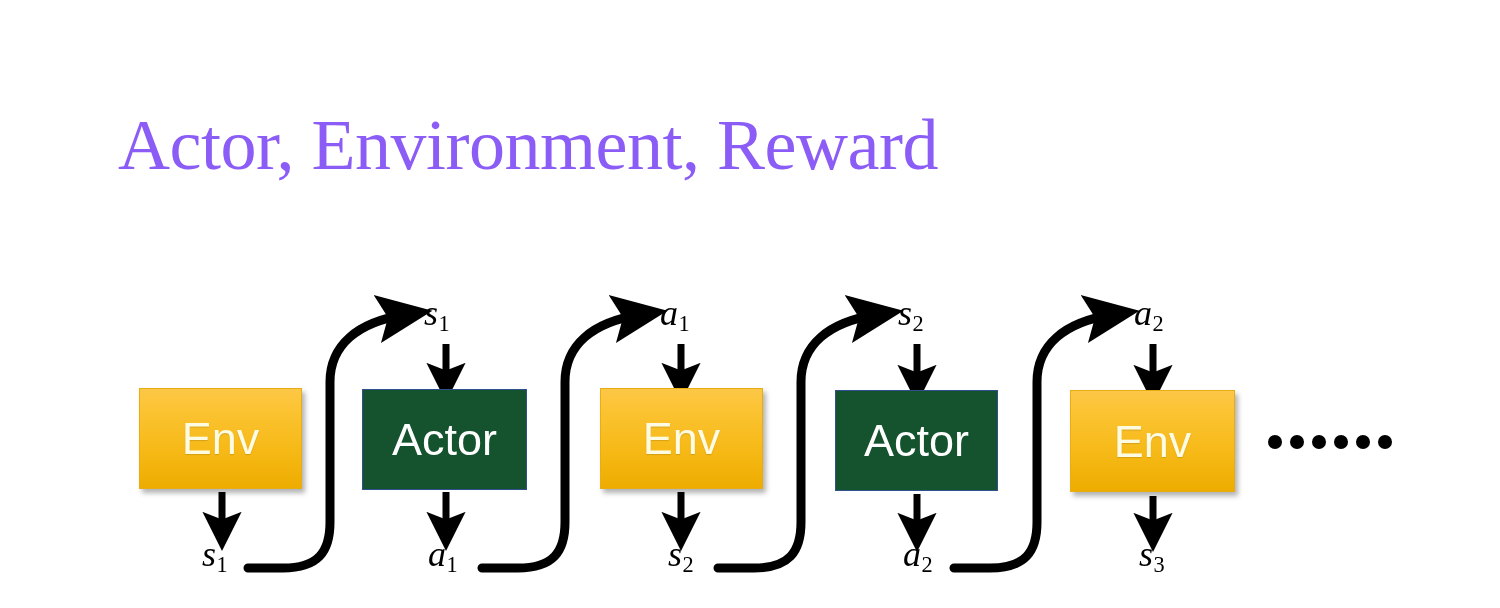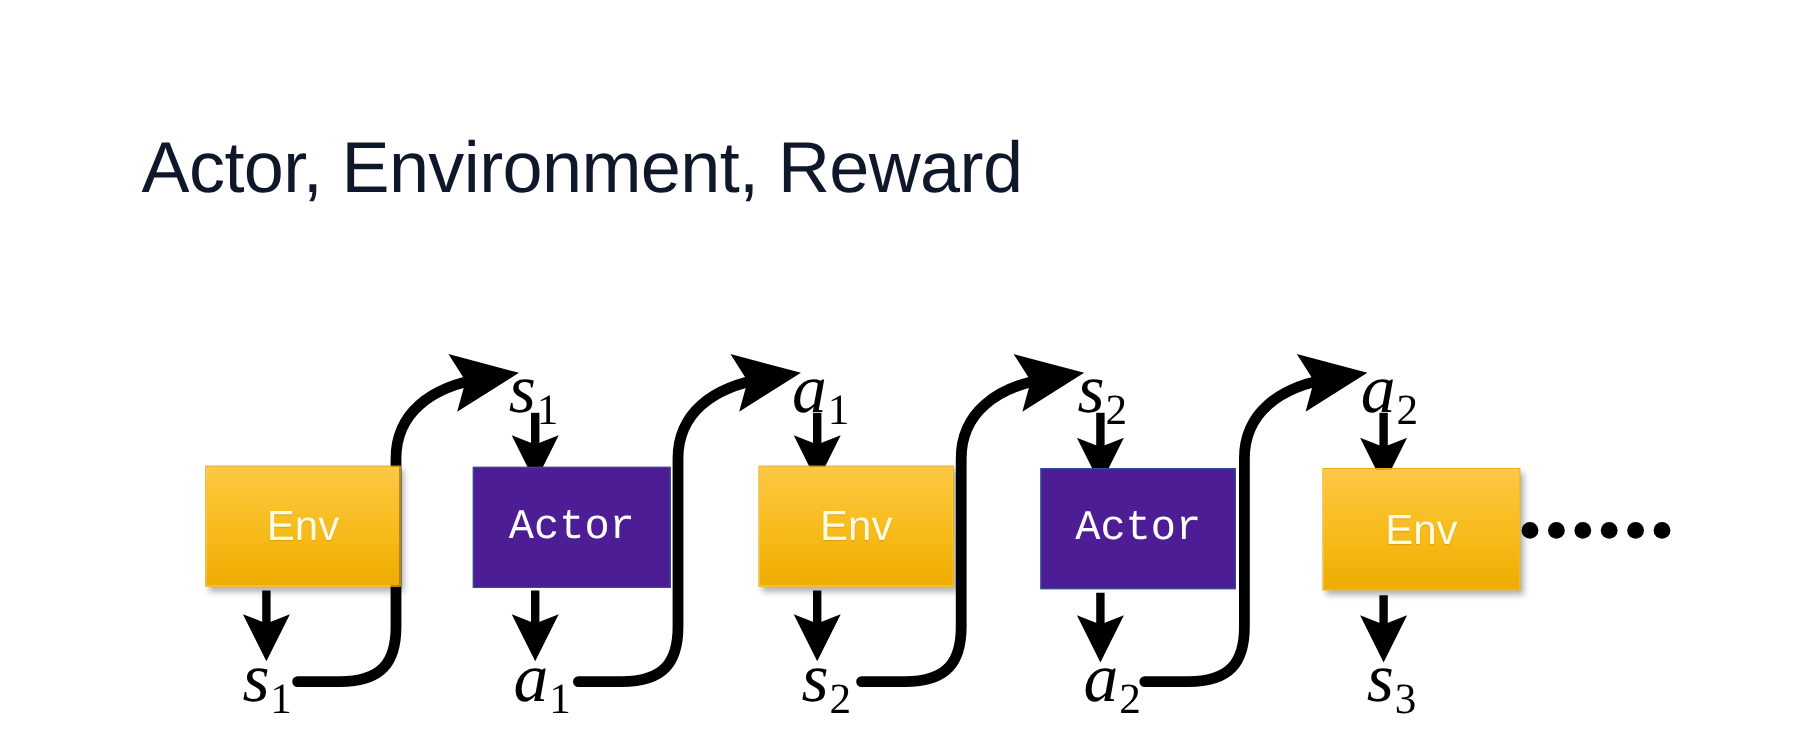--- a/index.html
+++ b/index.html
@@ -14,80 +14,78 @@
     position: relative;
     width: 1500px;
     height: 608px;
     background: #ffffff;
     overflow: hidden;
   }
   #slide-title {
     position: absolute;
     left: 118px;
     top: 108px;
-    font-family: Liberation Sans, sans-serif;
-    font-size: 60px;
+    font-family: Liberation Serif, serif;
+    font-size: 72px;
     font-weight: 400;
-    color: #0f172a;
+    color: #8b5cf6;
     letter-spacing: -0.5px;
     white-space: nowrap;
     line-height: 1.05;
   }
   #diagram {
     position: absolute;
     left: 0;
     top: 0;
     width: 1500px;
     height: 608px;
   }
   .node-box {
     position: absolute;
     box-sizing: border-box;
     display: flex;
     align-items: center;
     justify-content: center;
     font-family: "Liberation Sans", sans-serif;
-    font-size: 35px;
+    font-size: 45px;
     font-weight: 400;
     line-height: 1;
     user-select: none;
-    margin-left: 32px;
   }
   .node-env {
     background: linear-gradient(180deg, #fcc747 0%, #fcc435 18%, #f6b916 62%, #eeac00 100%);
     color: #fdfbe2;
     border: 1px solid #e8ad12;
     box-shadow: 3px 4px 5px rgba(0,0,0,0.30);
     text-shadow: 0 1px 1px rgba(120,80,0,0.25);
   }
   .node-actor {
-    background: #4c1d95;
+    background: #14532d;
     color: #ffffff;
     border: 1px solid #2f528f;
     box-shadow: none;
-    font-family: Liberation Mono, monospace;
   }
   .ellipsis-dots {
     position: absolute;
     display: flex;
     align-items: center;
     gap: 8px;
   }
   .ellipsis-dots i {
     display: block;
     width: 14px;
     height: 14px;
     border-radius: 50%;
     background: #000000;
   }
   .var-label {
     position: absolute;
     font-family: "Liberation Serif", serif;
     font-style: italic;
-    font-size: 58px;
+    font-size: 36px;
     color: #000000;
     white-space: nowrap;
     line-height: 1;
     user-select: none;
   }
   .var-label sub {
     font-style: normal;
     font-size: 0.62em;
     vertical-align: baseline;
     position: relative;

